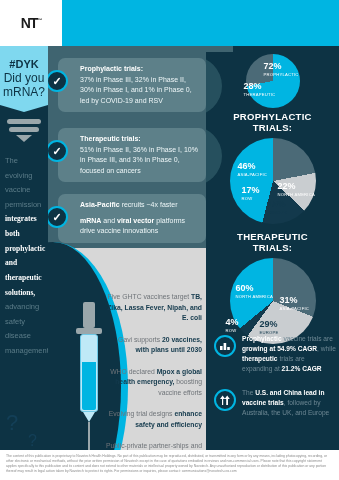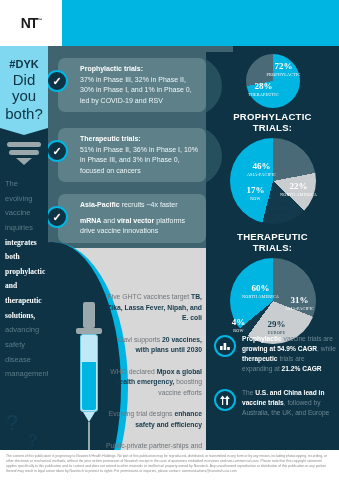--- a/index.html
+++ b/index.html
@@ -24,21 +24,21 @@
   .headbar .s1 { width: 48px; background: #7fd8ef; }
   .headbar .s2 { flex: 1; background: #3f6470; }
   .headbar .s3 { width: 106px; background: #0d3344; }
 
   
   .sidebar { position: absolute; left: 0; top: 52px; width: 48px; height: 428px; background: #0d3344; overflow: hidden; }
   .dyk-tab { position: relative; width: 48px; background: #7fd8ef; padding: 7px 3px 6px; text-align: center; }
   .dyk-tab:after { content: ""; position: absolute; left: 0; bottom: -7px; width: 0; height: 0;
       border-left: 24px solid transparent; border-right: 24px solid transparent; border-top: 7px solid #7fd8ef; }
   .dyk-title { color: #0d3344; font-size: 11px; font-weight: bold; line-height: 1.05; }
-  .dyk-sub { color: #0d3344; font-size: 15px; line-height: 1.1; margin-top: 1px; }
+  .dyk-sub { color: #0d3344; font-size: 12px; line-height: 1.1; margin-top: 1px; }
   .bulb { margin: 14px auto 0; width: 34px; }
   .bulb .bar { height: 5px; background: #9aa7ab; border-radius: 3px; margin-bottom: 3px; }
   .bulb .bar.b2 { width: 30px; margin-left: 2px; }
   .bulb .tip { width: 0; height: 0; margin: 0 auto; border-left: 8px solid transparent; border-right: 8px solid transparent; border-top: 7px solid #9aa7ab; }
   .side-words { margin-top: 12px; padding-left: 5px; }
   .side-words span { display: block; font-size: 7.5px; line-height: 1.95; color: #5b7c88; }
   .side-words span.em { color: #ffffff; font-weight: bold; font-family: Liberation Serif, serif; }
   .q-deco { position: absolute; bottom: 0; left: 0; width: 48px; height: 90px; color: #14415a; font-size: 22px; opacity: .9; }
   .q-deco i { position: absolute; font-style: normal; font-family: "Liberation Sans", sans-serif; }
 
@@ -70,21 +70,21 @@
   .mid-list p { color: #6f7479; font-size: 6.8px; line-height: 1.55; }
   .mid-list p b { color: #13394c; font-weight: bold; }
 
   
   .right { position: absolute; left: 206px; top: 52px; width: 133px; height: 428px; background: #0d3344; overflow: hidden; }
   .rblob { position: absolute; background: #2c5663; border-radius: 50%; opacity: .85; }
   .rsection-title { text-align: center; color: #ffffff; font-size: 9.5px; font-weight: bold; line-height: 1.15; letter-spacing: .3px; }
 
   .pie-wrap { position: relative; margin: 0 auto; }
   .pie { position: relative; border-radius: 50%; }
-  .pie .lbl { position: absolute; text-align: center; color: #ffffff; font-family: Liberation Serif, serif; }
+  .pie .lbl { position: absolute; text-align: left; color: #ffffff; }
   .pie .lbl .pct { font-size: 9px; font-weight: bold; display: block; line-height: 1; }
   .pie .lbl .nm { font-size: 4.2px; letter-spacing: .2px; display: block; margin-top: 1px; }
   .lbl.dark .pct, .lbl.dark .nm { color: #13394c; }
 
   
   .stat { position: absolute; left: 8px; width: 122px; display: flex; gap: 6px; }
   .stat .ic { flex: 0 0 22px; width: 22px; height: 22px; border-radius: 50%; background: #0d3344; border: 2px solid #00b5e2;
       display: flex; align-items: center; justify-content: center; margin-top: 1px; }
   .stat .ic svg { display: block; }
   .stat p { color: #6d8793; font-size: 6.6px; line-height: 1.5; }
@@ -107,32 +107,32 @@
   <div class="headbar">
     <div class="s1"></div>
     <div class="s2"></div>
     <div class="s3"></div>
   </div>
 
   <div class="sidebar">
     <div class="dyk-tab">
       <div class="dyk-title">#DYK</div>
       <div class="dyk-sub">Did you</div>
-      <div class="dyk-sub">both?</div>
+      <div class="dyk-sub">mRNA?</div>
     </div>
     <div class="bulb">
       <div class="bar"></div>
       <div class="bar b2"></div>
       <div class="tip"></div>
     </div>
     <div class="side-words">
       <span>The</span>
       <span>evolving</span>
       <span>vaccine</span>
-      <span>inquiries</span>
+      <span>permission</span>
       <span class="em">integrates</span>
       <span class="em">both</span>
       <span class="em">prophylactic</span>
       <span class="em">and</span>
       <span class="em">therapeutic</span>
       <span class="em">solutions,</span>
       <span>advancing</span>
       <span>safety</span>
       <span>disease</span>
       <span>management</span>

